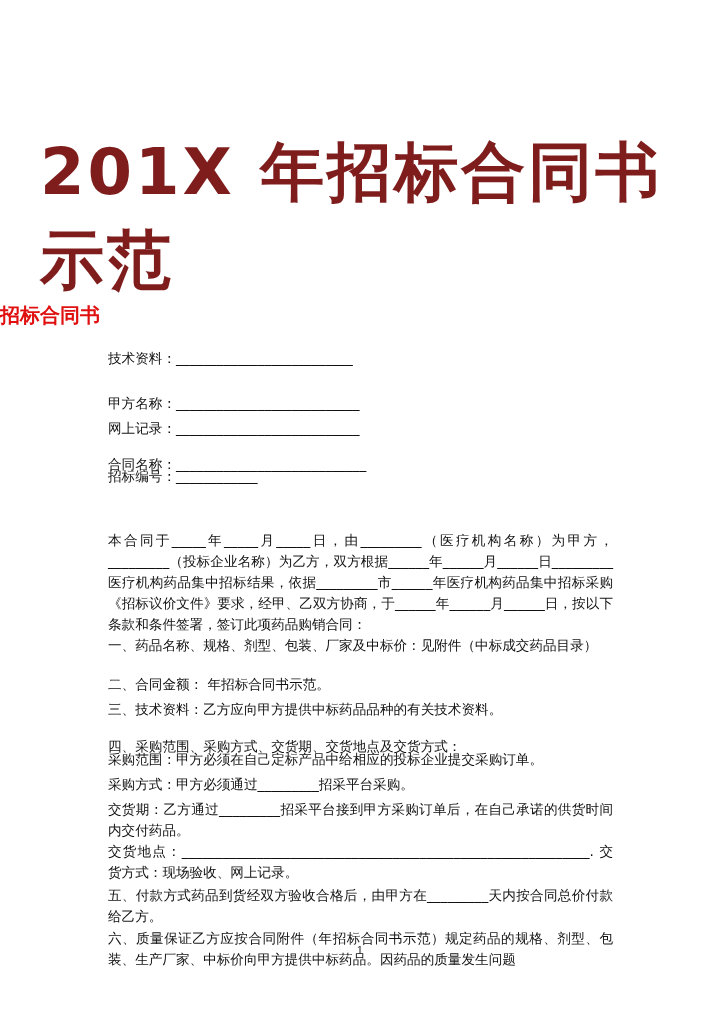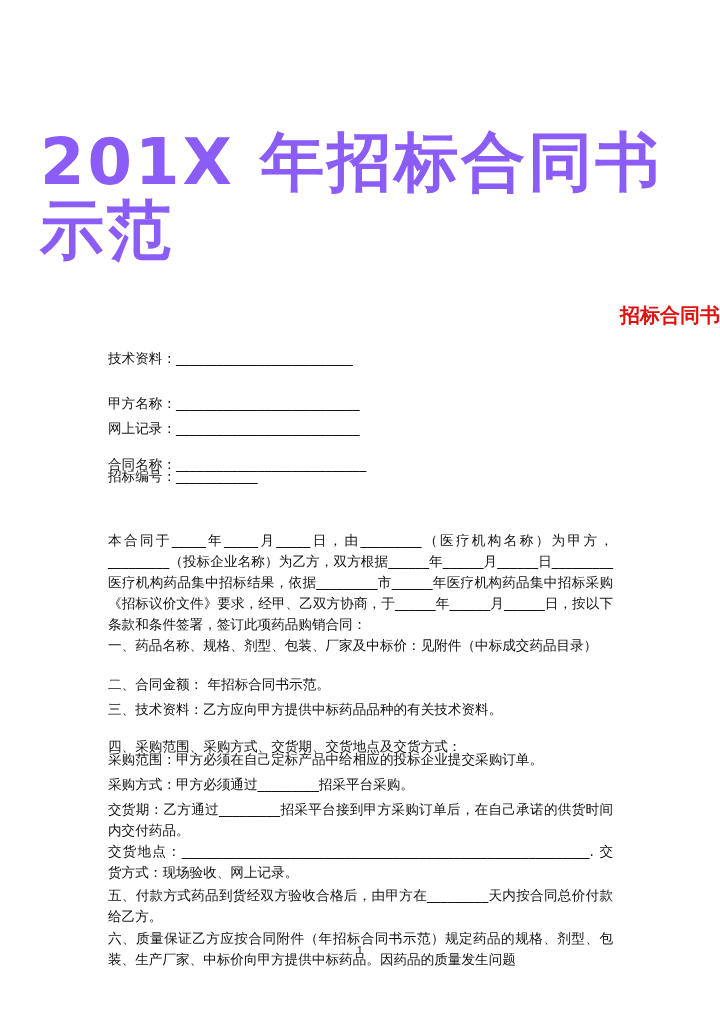--- a/index.html
+++ b/index.html
@@ -1,21 +1,21 @@
 <!DOCTYPE html>
 <html><head>
 <meta charset="utf-8">
 <style>
   html, body { margin:0; padding:0; background:#fff; }
   body { width:720px; height:1017px; position:relative; overflow:hidden;
          font-family:"DejaVu Sans", "Liberation Sans", sans-serif; color:#111; }
   .big-title { position:absolute; left:40px; top:128px; width:660px;
-               color:#8b5cf6; font-size:64px; font-weight:bold; line-height:68px;
+               color:#7f1d1d; font-size:64px; font-weight:bold; line-height:88px;
                letter-spacing:3px; margin:0; }
-  .doc-title { position:absolute; left:0; width:720px; top:302px; text-align:right;
+  .doc-title { position:absolute; left:0; width:720px; top:302px; text-align:left;
                color:#e01010; font-size:20px; font-weight:bold; margin:0; }
   .body { position:absolute; left:108px; width:505px; top:0; font-size:13.6px; }
   .line { position:absolute; left:0; white-space:nowrap; }
   .para { position:absolute; left:0; width:505px; line-height:21px; text-align:justify;margin-top:40px; }
   .page-num { position:absolute; left:0; width:720px; text-align:center; top:944px;
               font-family:"DejaVu Serif", serif; font-size:11px; color:#333; }
 </style>
 </head>
 <body>
 

